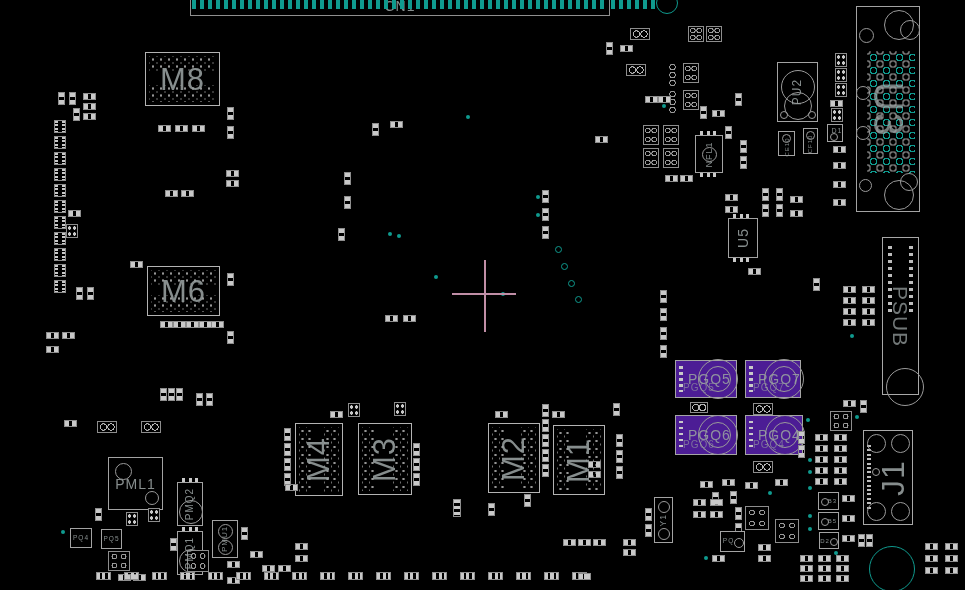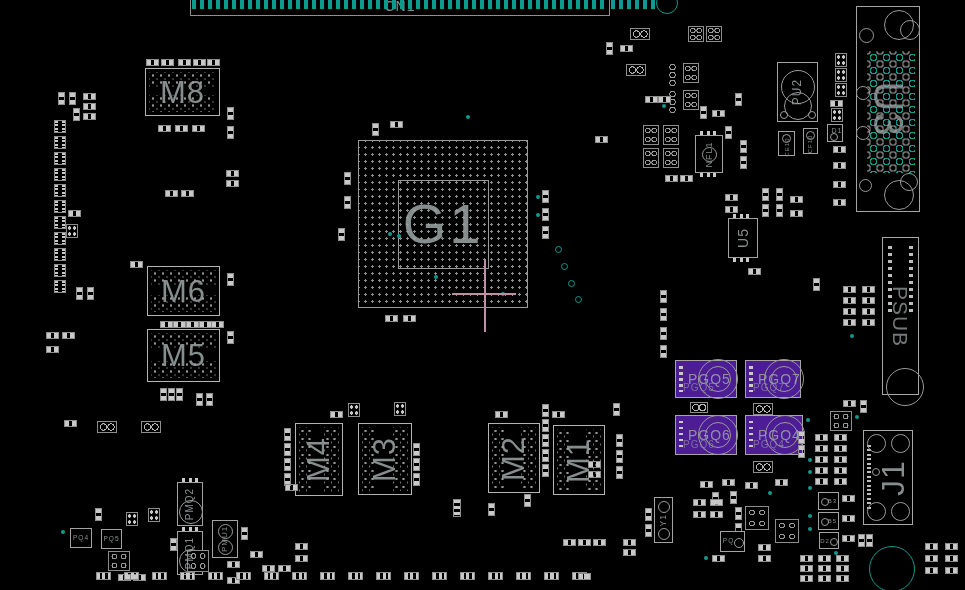--- a/index.html
+++ b/index.html
@@ -138,21 +138,21 @@
   <i class="sp c2h" style="left:46px;top:332px"></i>
   <i class="sp c2h" style="left:62px;top:332px"></i>
   <i class="sp c2h" style="left:46px;top:346px"></i>
   <i class="sp c2h" style="left:64px;top:420px"></i>
 
   <i class="sp c2h" style="left:146px;top:59px"></i>
   <i class="sp c2h" style="left:161px;top:59px"></i>
   <i class="sp c2h" style="left:178px;top:59px"></i>
   <i class="sp c2h" style="left:193px;top:59px"></i>
   <i class="sp c2h" style="left:207px;top:59px"></i>
-  <div class="mem h" style="left:145px;top:68px;width:75px;height:48px">
+  <div class="mem h" style="left:145px;top:52px;width:75px;height:54px">
     <span class="lbl">M8</span>
   </div>
   <i class="sp c2h" style="left:158px;top:125px"></i>
   <i class="sp c2h" style="left:175px;top:125px"></i>
   <i class="sp c2h" style="left:192px;top:125px"></i>
   <i class="sp c2v" style="left:227px;top:107px"></i>
   <i class="sp c2v" style="left:227px;top:126px"></i>
   <i class="sp c2h" style="left:165px;top:190px"></i>
   <i class="sp c2h" style="left:181px;top:190px"></i>
   <i class="sp c2h" style="left:226px;top:170px"></i>
@@ -161,40 +161,33 @@
   <i class="sp c2h" style="left:130px;top:261px"></i>
   <div class="mem h" style="left:147px;top:266px;width:73px;height:50px">
     <span class="lbl">M6</span>
   </div>
   <i class="sp c2v" style="left:227px;top:273px"></i>
   <i class="sp c2h" style="left:160px;top:321px"></i>
   <i class="sp c2h" style="left:173px;top:321px"></i>
   <i class="sp c2h" style="left:186px;top:321px"></i>
   <i class="sp c2h" style="left:199px;top:321px"></i>
   <i class="sp c2h" style="left:211px;top:321px"></i>
-  <div class="mem h" style="left:147px;top:329px;width:73px;height:53px">
-    <span class="lbl">M5</span>
-  </div>
   <i class="sp c2v" style="left:227px;top:331px"></i>
   <i class="sp c2v" style="left:160px;top:388px"></i>
   <i class="sp c2v" style="left:168px;top:388px"></i>
   <i class="sp c2v" style="left:176px;top:388px"></i>
   <i class="sp c2v" style="left:196px;top:393px"></i>
   <i class="sp c2v" style="left:206px;top:393px"></i>
 
   <i class="sp c2v" style="left:372px;top:123px"></i>
   <i class="sp c2h" style="left:390px;top:121px"></i>
   <i class="sp td" style="left:466px;top:115px"></i>
   <i class="sp c2v" style="left:344px;top:172px"></i>
   <i class="sp c2v" style="left:344px;top:196px"></i>
   <i class="sp c2v" style="left:338px;top:228px"></i>
-  <div class="bga" style="left:358px;top:140px;width:170px;height:168px">
-    <span class="inner"></span>
-    <span class="lbl">G1</span>
-  </div>
   <i class="sp td" style="left:388px;top:232px"></i>
   <i class="sp td" style="left:397px;top:234px"></i>
   <i class="sp td" style="left:434px;top:275px"></i>
   <i class="sp td" style="left:501px;top:292px"></i>
   <div class="xh" style="left:452px;top:293px;width:64px;height:2px"></div>
   <div class="xh" style="left:484px;top:260px;width:2px;height:72px"></div>
   <i class="sp c2h" style="left:385px;top:315px"></i>
   <i class="sp c2h" style="left:403px;top:315px"></i>
   <i class="sp c2v" style="left:542px;top:190px"></i>
   <i class="sp c2v" style="left:542px;top:208px"></i>
@@ -383,20 +376,25 @@
     <i class="sp c2v" style="position:static"></i>
     <i class="sp c2v" style="position:static"></i>
     <i class="sp c2v" style="position:static"></i>
   </div>
   <i class="sp c2v" style="left:524px;top:494px"></i>
   <i class="sp c3v" style="left:453px;top:499px"></i>
   <i class="sp c2v" style="left:488px;top:503px"></i>
 
   <i class="sp cap2" style="left:97px;top:421px"></i>
   <i class="sp cap2" style="left:141px;top:421px"></i>
+  <div class="box" style="left:108px;top:457px;width:55px;height:53px">
+    <span class="ring" style="left:6px;top:5px;width:17px;height:17px"></span>
+    <span class="ring" style="left:36px;top:33px;width:14px;height:14px"></span>
+    <span class="lbl" style="font-size:14px;position:relative;z-index:2">PML1</span>
+  </div>
   <div class="box ticksT" style="left:177px;top:482px;width:26px;height:44px">
     <span class="ring" style="left:1px;top:17px;width:24px;height:24px"></span>
     <span class="lbl rotccw" style="font-size:10px;position:relative;z-index:2">PMQ2</span>
   </div>
   <div class="box ticksT" style="left:177px;top:531px;width:26px;height:44px">
     <span class="ring" style="left:1px;top:17px;width:24px;height:24px"></span>
     <span class="lbl rotccw" style="font-size:10px;position:relative;z-index:2">PMQ1</span>
   </div>
   <div class="box" style="left:212px;top:520px;width:26px;height:38px">
     <span class="ring" style="left:5px;top:3px;width:15px;height:15px"></span>

